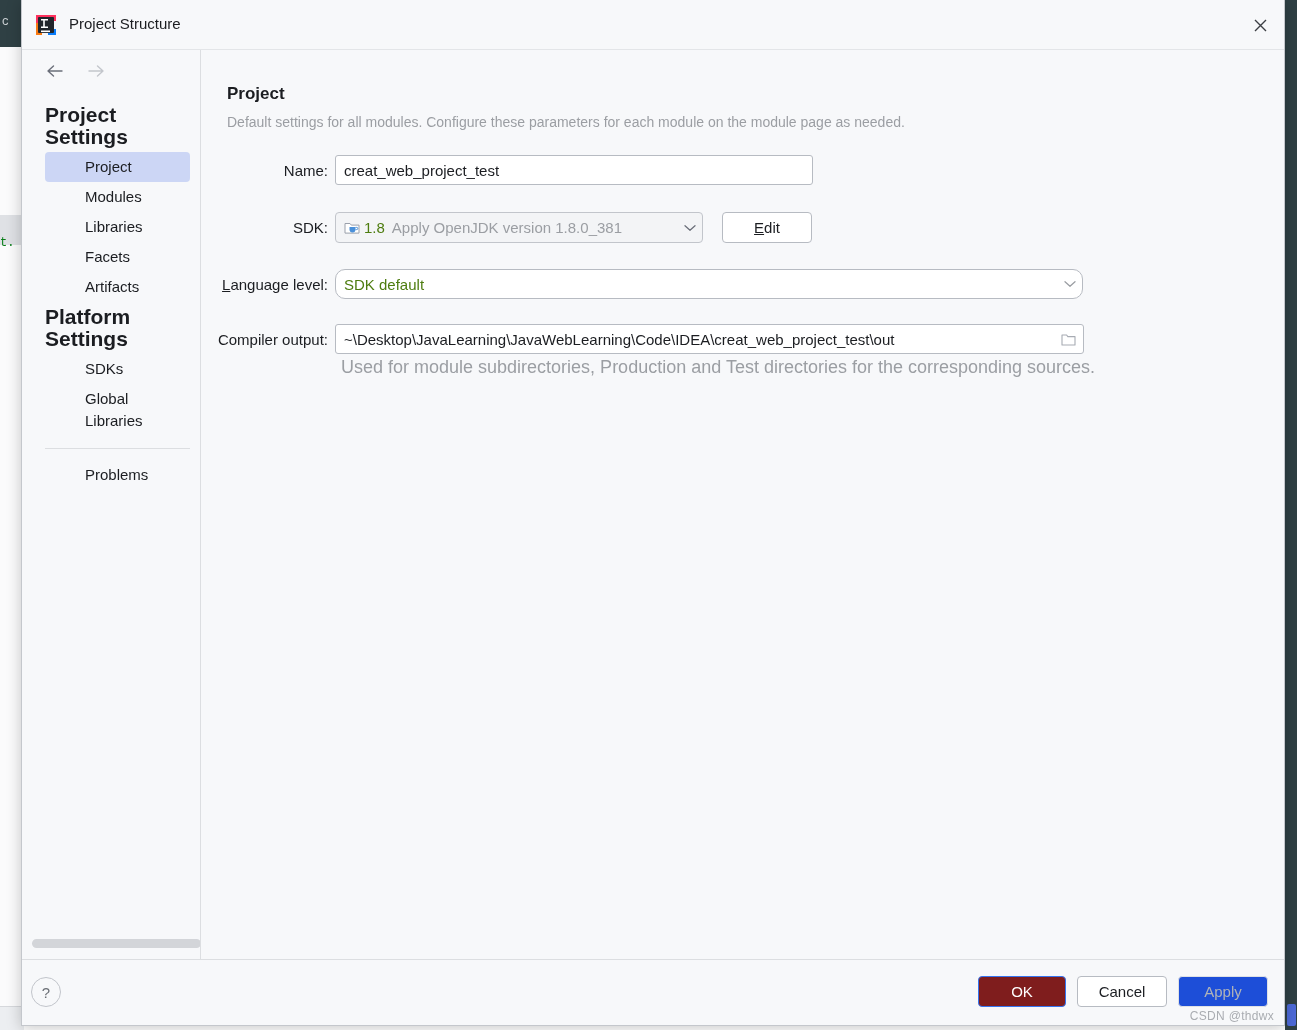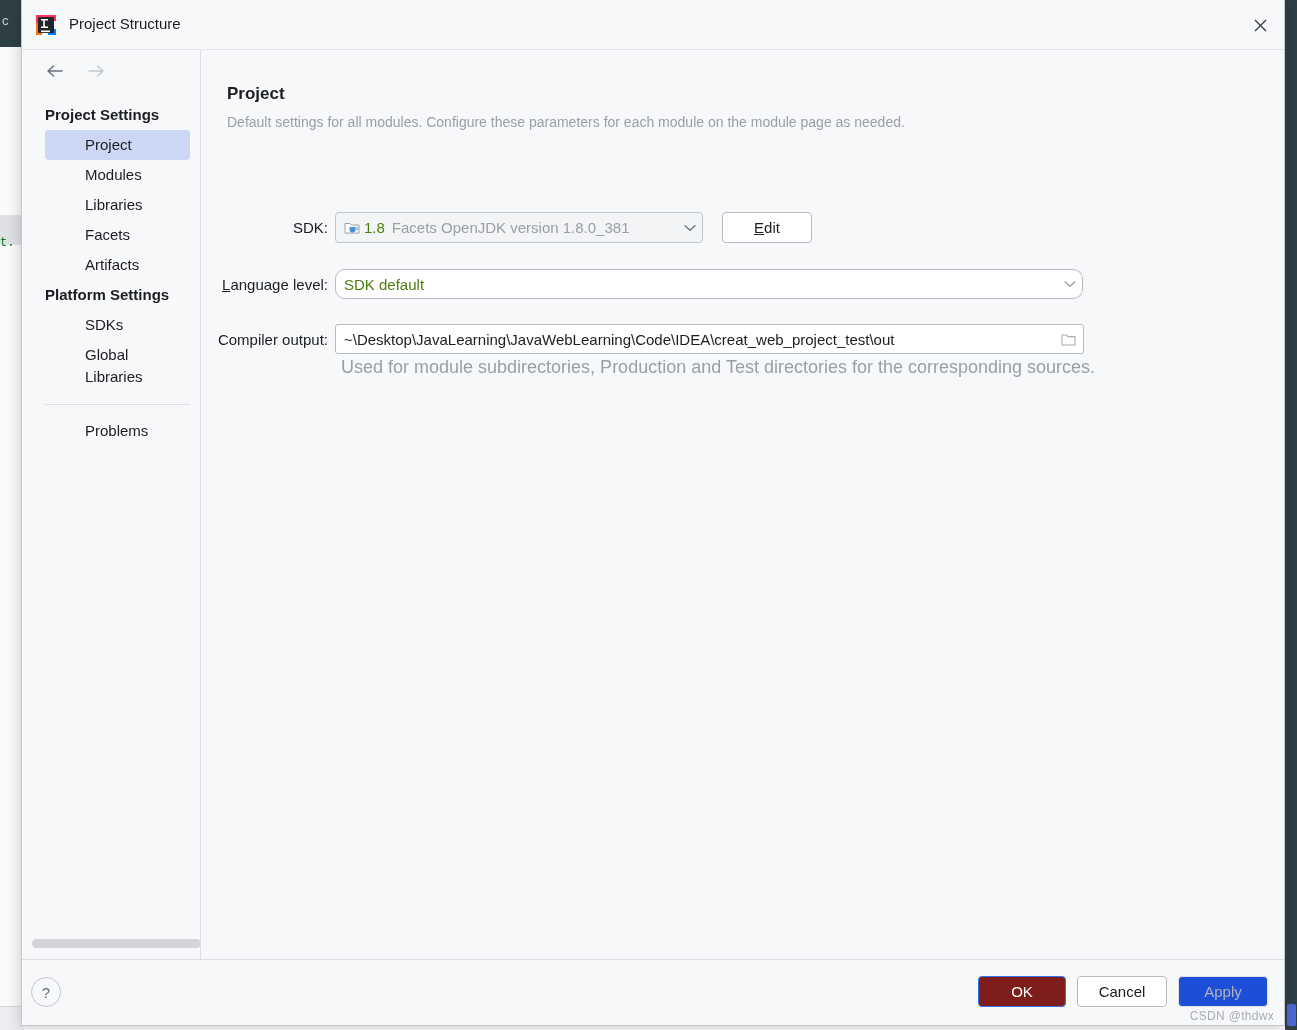--- a/index.html
+++ b/index.html
@@ -168,21 +168,21 @@
     border-radius: 3px;
   }
   .nav-arrow.disabled { cursor: default; }
   .nav-list {
     position: absolute;
     left: 0;
     top: 50px;
     right: 0;
   }
   .nav-group-title {
-    font-size: 15px;
+    font-size: 21px;
     font-weight: bold;
     color: #1b1d21;
     padding: 4px 0 4px 23px;
     line-height: 22px;
   }
   .nav-item {
     font-size: 15px;
     color: #1b1d21;
     padding: 4px 0 4px 40px;
     margin: 0 10px 0 23px;
@@ -467,33 +467,39 @@
       </div>
 
       <div class="sidebar-scrollbar"></div>
     </div>
 
     <div class="main">
 
       <div class="page-title">Project</div>
       <div class="page-desc">Default settings for all modules. Configure these parameters for each module on the module page as needed.</div>
 
+      <div class="form-row" style="top:105px;">
+        <div class="field-label" style="width:134px;">Name:</div>
+        <div class="text-input" style="width:478px;">
+          <span>creat_web_project_test</span>
+        </div>
+      </div>
 
       <div class="form-row" style="top:162px;">
         <div class="field-label" style="width:134px;">SDK:</div>
         <div class="combo" style="width:368px;">
           <span style="display:flex;align-items:center;margin-right:3px;">
             <svg width="17" height="16" viewBox="0 0 17 16">
               <path d="M1 3.5 h5 l1.3 1.6 H15 v8 H1 Z" fill="#ffffff" stroke="#9aa0ab" stroke-width="1"></path>
               <path d="M5.5 7 h6 v2.6 a3 3 0 0 1 -6 0 Z" fill="#4a90d9"></path>
               <path d="M11.6 7.4 h1.1 a1.1 1.1 0 0 1 0 2.2 h-1.1" fill="none" stroke="#4a90d9" stroke-width="1"></path>
             </svg>
           </span>
           <span class="combo-value">1.8</span>
-          <span class="combo-sub">Facets OpenJDK version 1.8.0_381</span>
+          <span class="combo-sub">Apply OpenJDK version 1.8.0_381</span>
           <span class="chev">
             <svg width="12" height="8" viewBox="0 0 12 8">
               <path d="M1 1.8 L6 6.2 L11 1.8" stroke="#6b6f7a" stroke-width="1.3" fill="none" stroke-linecap="round" stroke-linejoin="round"></path>
             </svg>
           </span>
         </div>
         <div class="btn" style="margin-left:19px;width:90px;min-width:90px;">
           <span class="mnemonic">E</span>
             <span>dit</span>
         </div>

